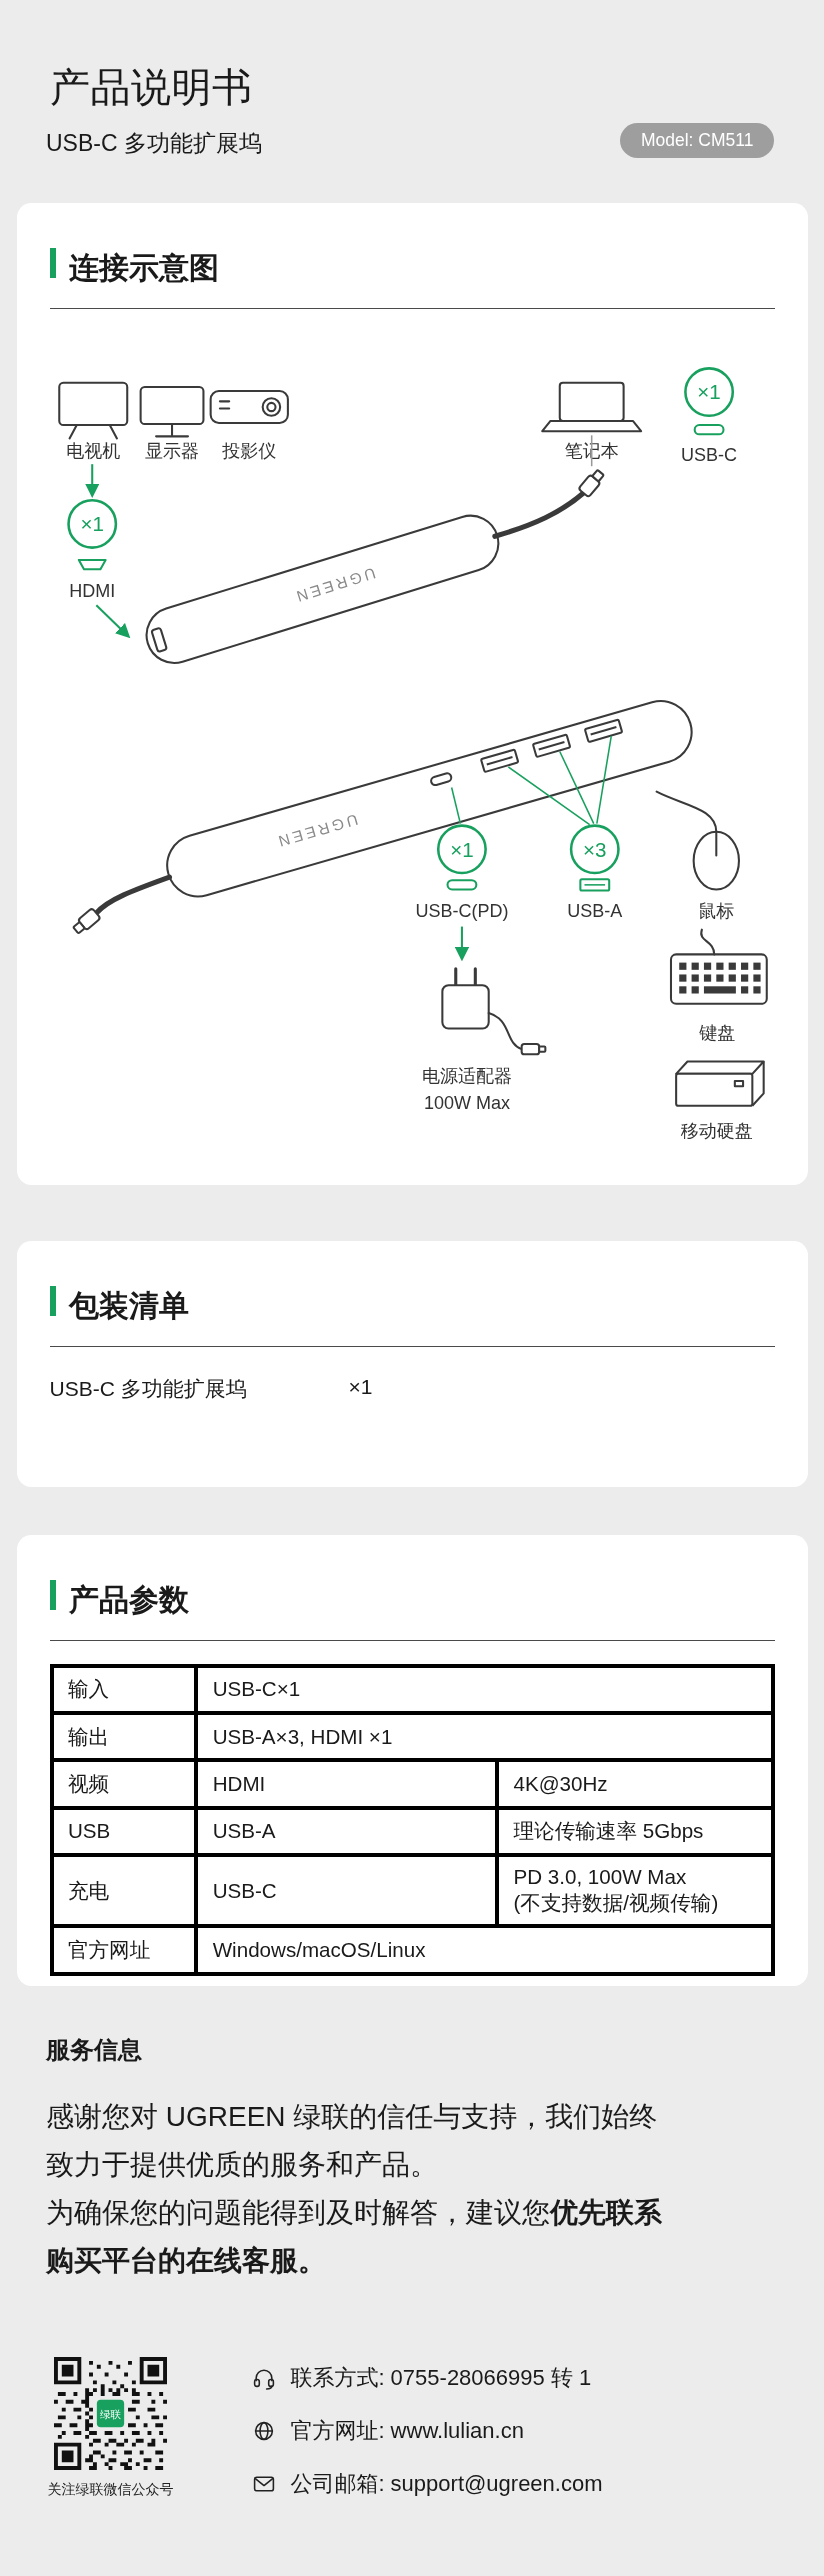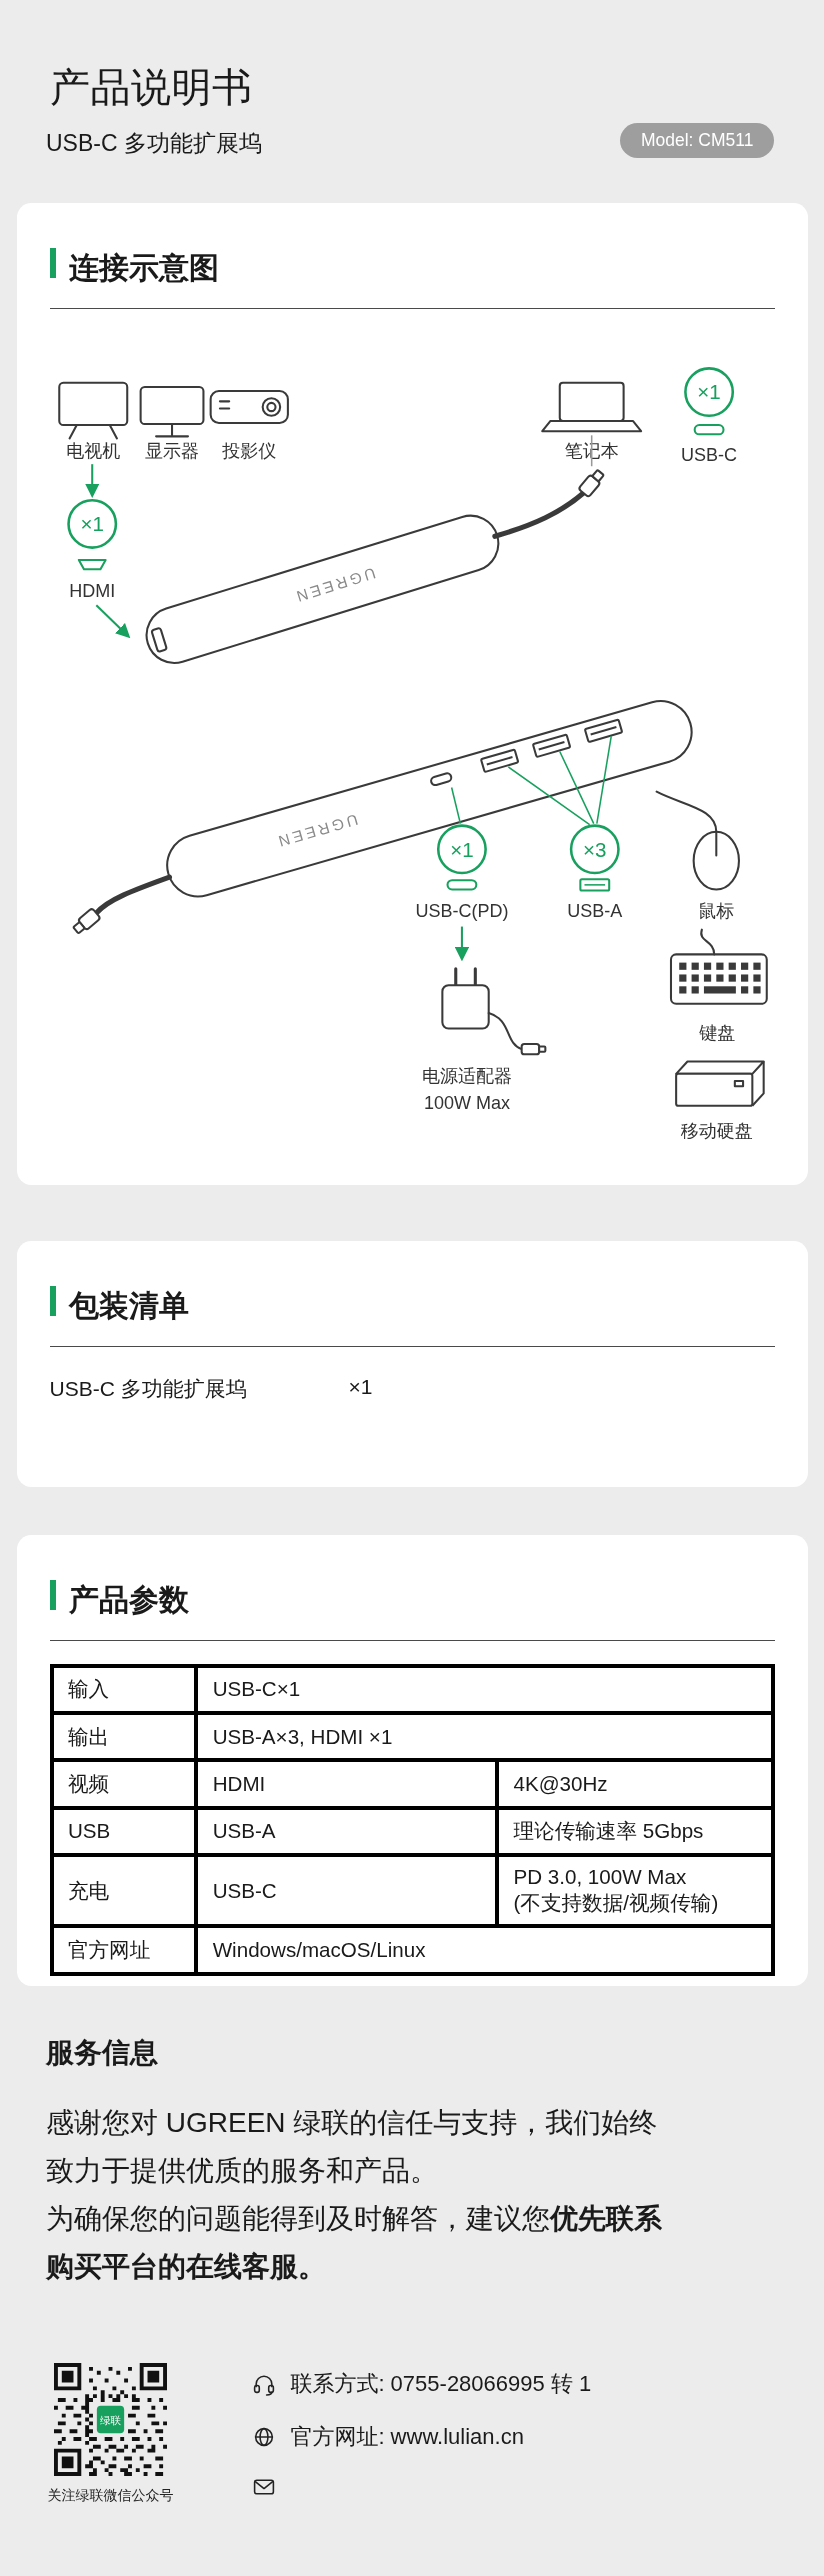--- a/index.html
+++ b/index.html
@@ -50,21 +50,21 @@
   .pack-item { width:299px; }
 
   
   .spec-table { width:100%; border-collapse:collapse; margin-top:23px; font-size:20.6px; }
   .spec-table td { border:4px solid #000000; padding:7.7px 14.4px; color:#1a1a1a; }
   .spec-table .col1 { width:112px; }
   .spec-table .col2 { width:268px; }
 
   
   .service { position:absolute; left:46px; top:2034px; width:732px; }
-  .service-title { font-size:28px; font-weight:bold; margin:0; }
+  .service-title { font-size:24px; font-weight:bold; margin:0; }
   .service-para { margin-top:27px; font-size:28px; line-height:48px; }
   .service-para strong { font-weight:bold; }
   .service-footer { display:flex; margin-top:72px; }
   .qr-block { width:129px; text-align:center; flex:0 0 auto; }
   .qr-code { width:113px; height:113px; display:block; margin:0 auto; }
   .qr-caption { font-size:14px; margin-top:11.3px; color:#222222; }
   .contacts { margin-left:77px; padding-top:6.2px; }
   .contact-row { display:flex; align-items:center; gap:14.4px; font-size:22px; margin-bottom:23px; }
   .contact-icon { flex:0 0 auto; width:24px; height:24px; }
   .contact-icon svg { display:block; }
@@ -358,19 +358,20 @@
           </span>
           <span>官方网址: www.lulian.cn</span>
         </div>
         <div class="contact-row">
           <span class="contact-icon">
             <svg viewBox="0 0 46 46" width="24" height="24" fill="none" stroke="#222222" stroke-width="3" stroke-linecap="round" stroke-linejoin="round">
               <rect x="5" y="10" width="36" height="26" rx="4"></rect>
               <path d="M7 13l16 13 16-13"></path>
             </svg>
           </span>
+          <span>公司邮箱: support@ugreen.com</span>
         </div>
       </div>
     </div>
   </section>
 
 </div>
 
 
 </body></html>

